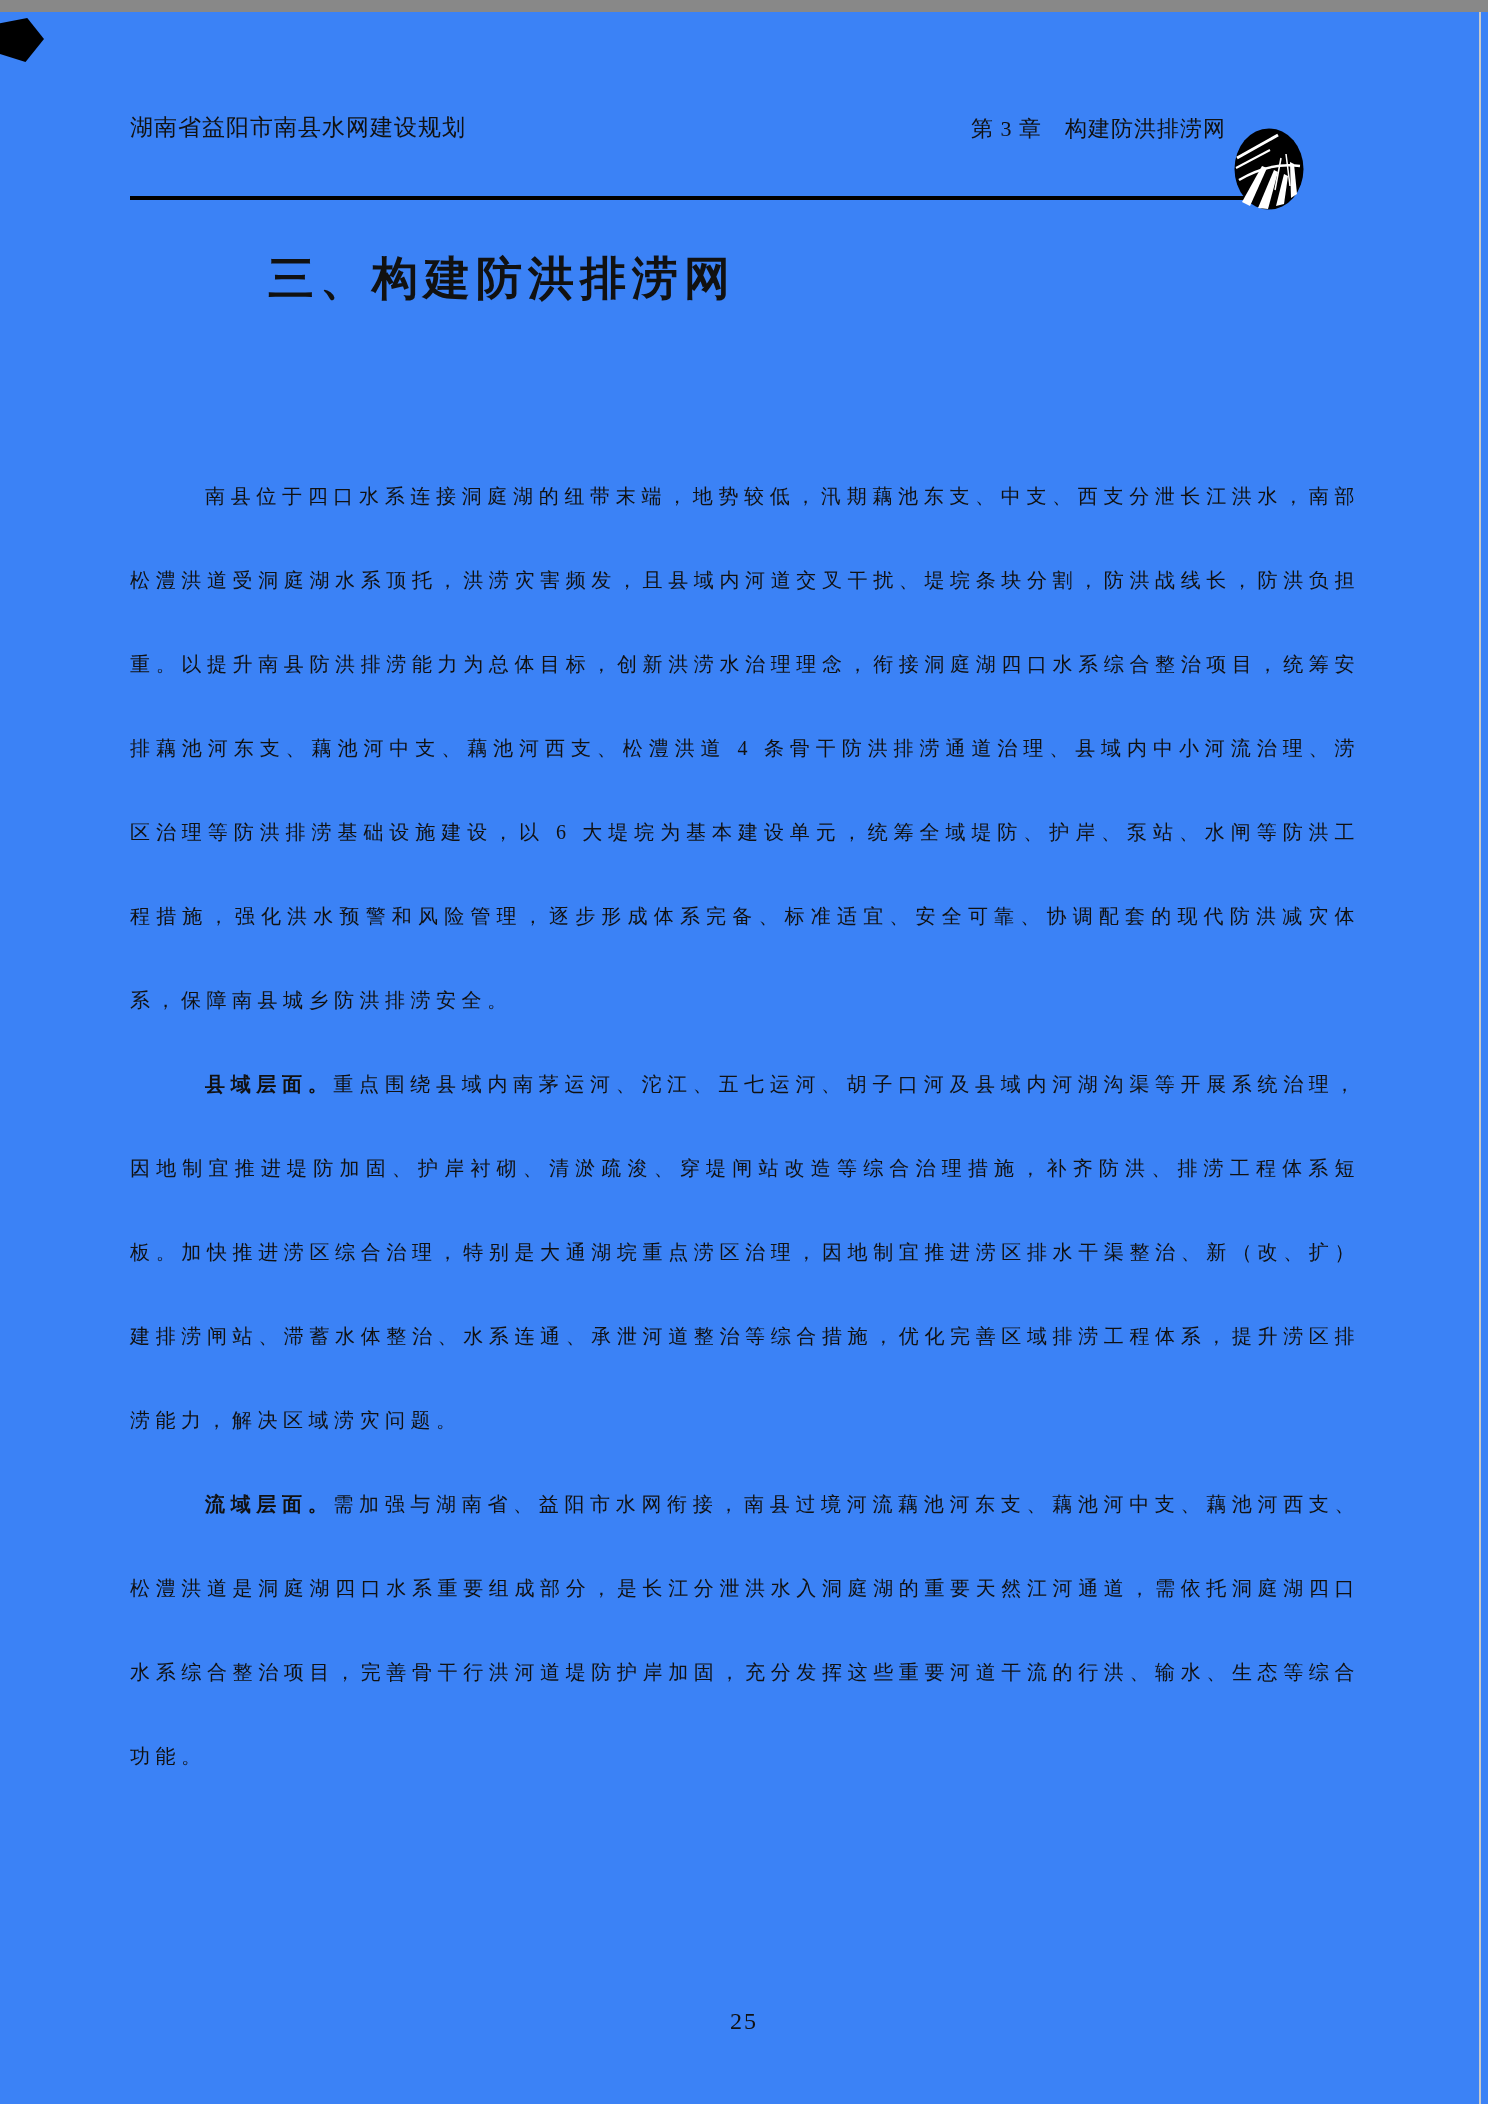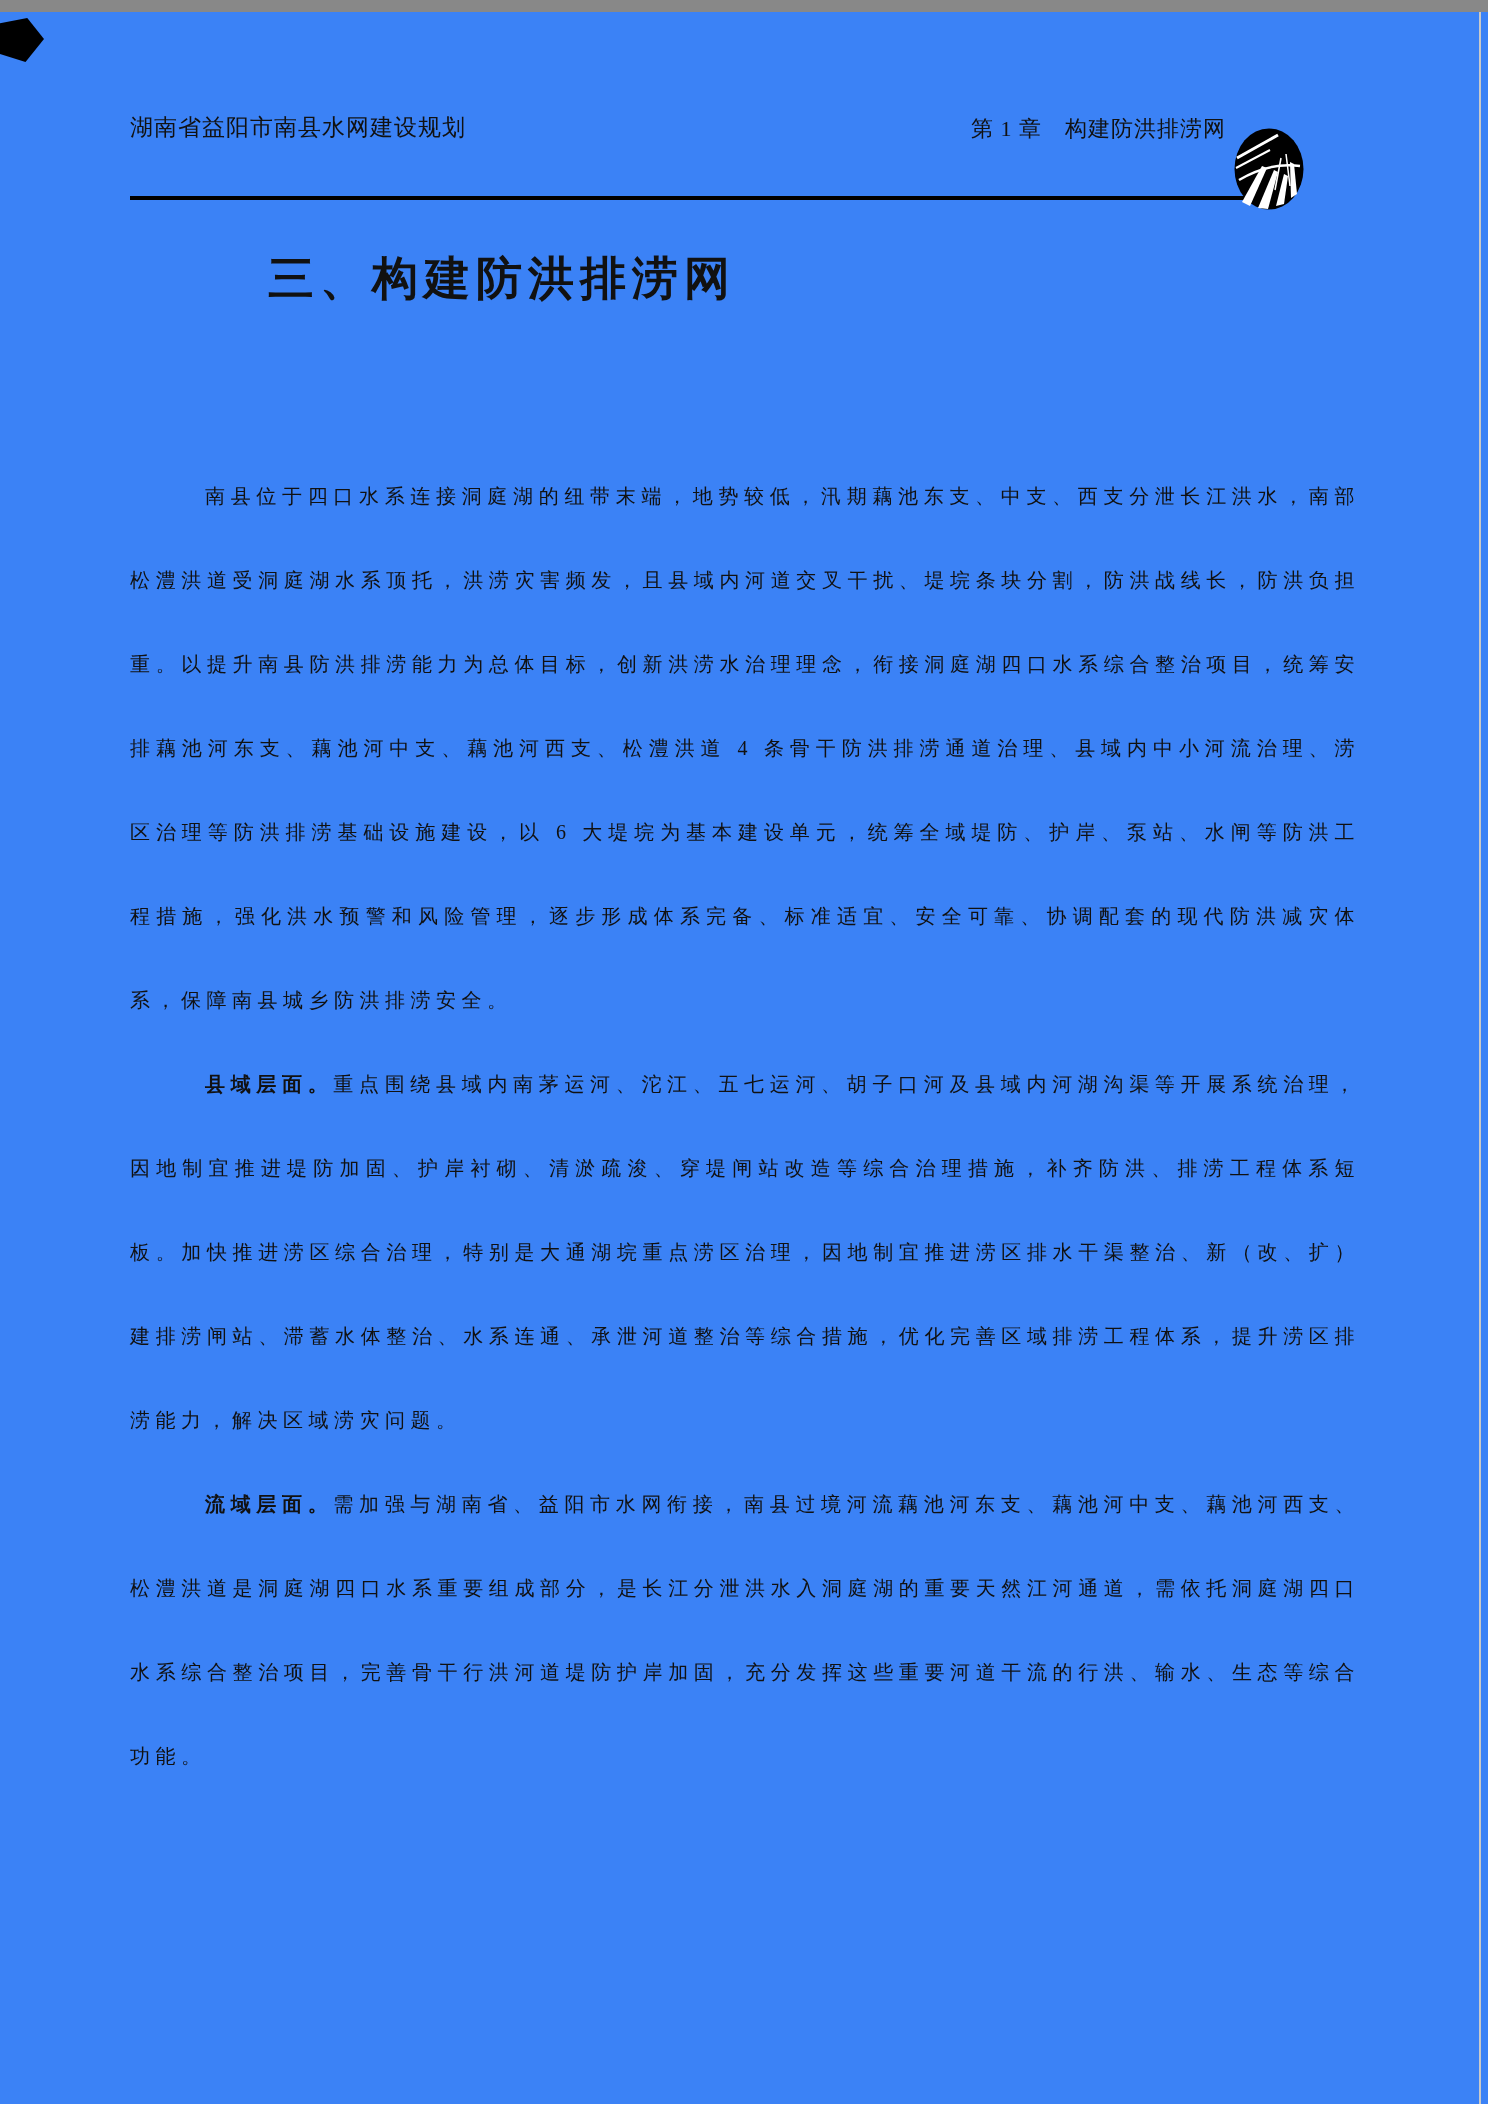--- a/index.html
+++ b/index.html
@@ -65,21 +65,21 @@
 </head>
 <body>
 
 <div class="page">
 
   <div class="corner-artifact"></div>
   <div class="scan-line"></div>
 
   <div>
     <span class="h-left">湖南省益阳市南县水网建设规划</span>
-    <span class="h-right">第 1 章　构建防洪排涝网</span>
+    <span class="h-right">第 3 章　构建防洪排涝网</span>
     <div class="h-rule"></div>
     <svg class="logo" width="70" height="82" viewBox="0 0 70 82" aria-hidden="true">
       <ellipse cx="35" cy="41" rx="34.5" ry="40.5" fill="#000"></ellipse>
       <g stroke="#fff" fill="none">
         <path d="M3 30 L44 7" stroke-width="3"></path>
         <path d="M2 40 L36 22" stroke-width="2"></path>
         <path d="M5 52 Q35 34 66 38" stroke-width="2.5"></path>
       </g>
       <g fill="#fff">
         <polygon points="8,74 28,38 33,40 16,78"></polygon>
@@ -95,14 +95,15 @@
   </div>
 
   <h1 class="chapter-heading">三、构建防洪排涝网</h1>
 
   <div class="body-text">
     <p><b class="lead"></b><span>南县位于四口水系连接洞庭湖的纽带末端，地势较低，汛期藕池东支、中支、西支分泄长江洪水，南部松澧洪道受洞庭湖水系顶托，洪涝灾害频发，且县域内河道交叉干扰、堤垸条块分割，防洪战线长，防洪负担重。以提升南县防洪排涝能力为总体目标，创新洪涝水治理理念，衔接洞庭湖四口水系综合整治项目，统筹安排藕池河东支、藕池河中支、藕池河西支、松澧洪道 4 条骨干防洪排涝通道治理、县域内中小河流治理、涝区治理等防洪排涝基础设施建设，以 6 大堤垸为基本建设单元，统筹全域堤防、护岸、泵站、水闸等防洪工程措施，强化洪水预警和风险管理，逐步形成体系完备、标准适宜、安全可靠、协调配套的现代防洪减灾体系，保障南县城乡防洪排涝安全。</span></p>
     <p><b class="lead">县域层面。</b><span>重点围绕县域内南茅运河、沱江、五七运河、胡子口河及县域内河湖沟渠等开展系统治理，因地制宜推进堤防加固、护岸衬砌、清淤疏浚、穿堤闸站改造等综合治理措施，补齐防洪、排涝工程体系短板。加快推进涝区综合治理，特别是大通湖垸重点涝区治理，因地制宜推进涝区排水干渠整治、新（改、扩）建排涝闸站、滞蓄水体整治、水系连通、承泄河道整治等综合措施，优化完善区域排涝工程体系，提升涝区排涝能力，解决区域涝灾问题。</span></p>
     <p><b class="lead">流域层面。</b><span>需加强与湖南省、益阳市水网衔接，南县过境河流藕池河东支、藕池河中支、藕池河西支、松澧洪道是洞庭湖四口水系重要组成部分，是长江分泄洪水入洞庭湖的重要天然江河通道，需依托洞庭湖四口水系综合整治项目，完善骨干行洪河道堤防护岸加固，充分发挥这些重要河道干流的行洪、输水、生态等综合功能。</span></p>
   </div>
 
+  <div class="page-num">25</div>
 
 </div>
 
 </body></html>

